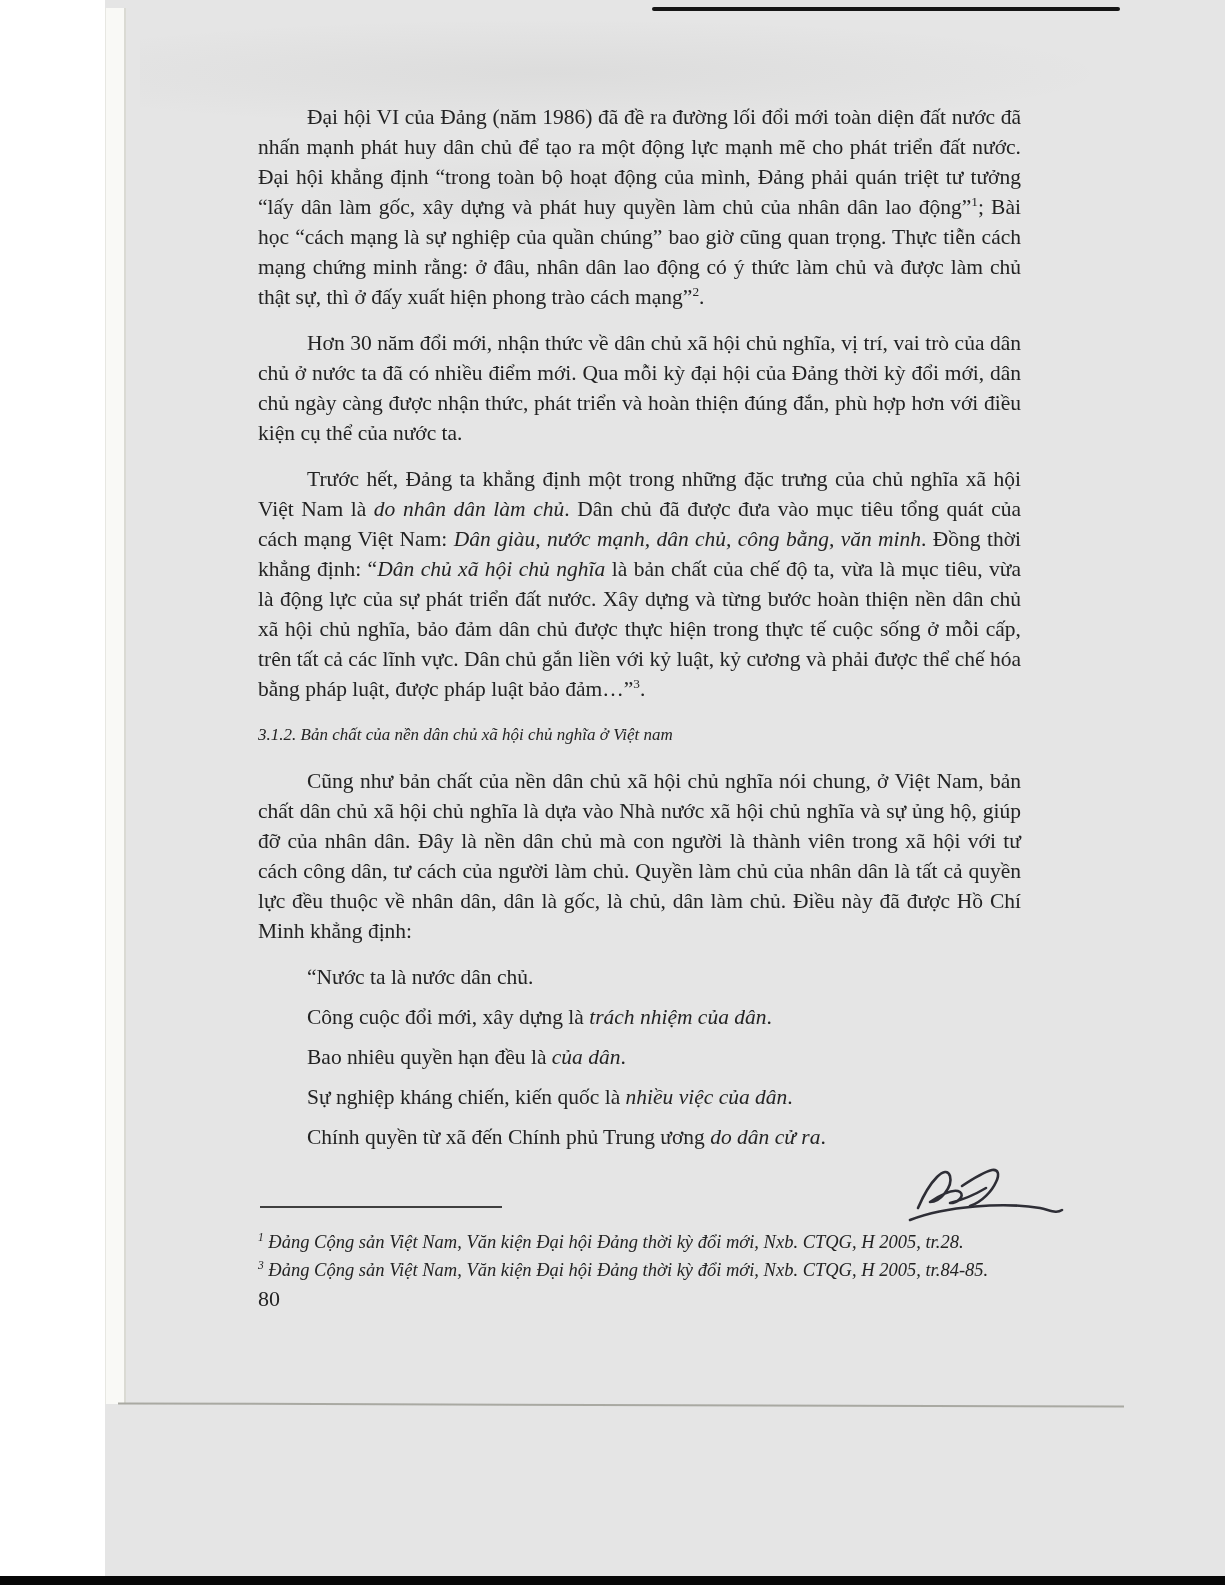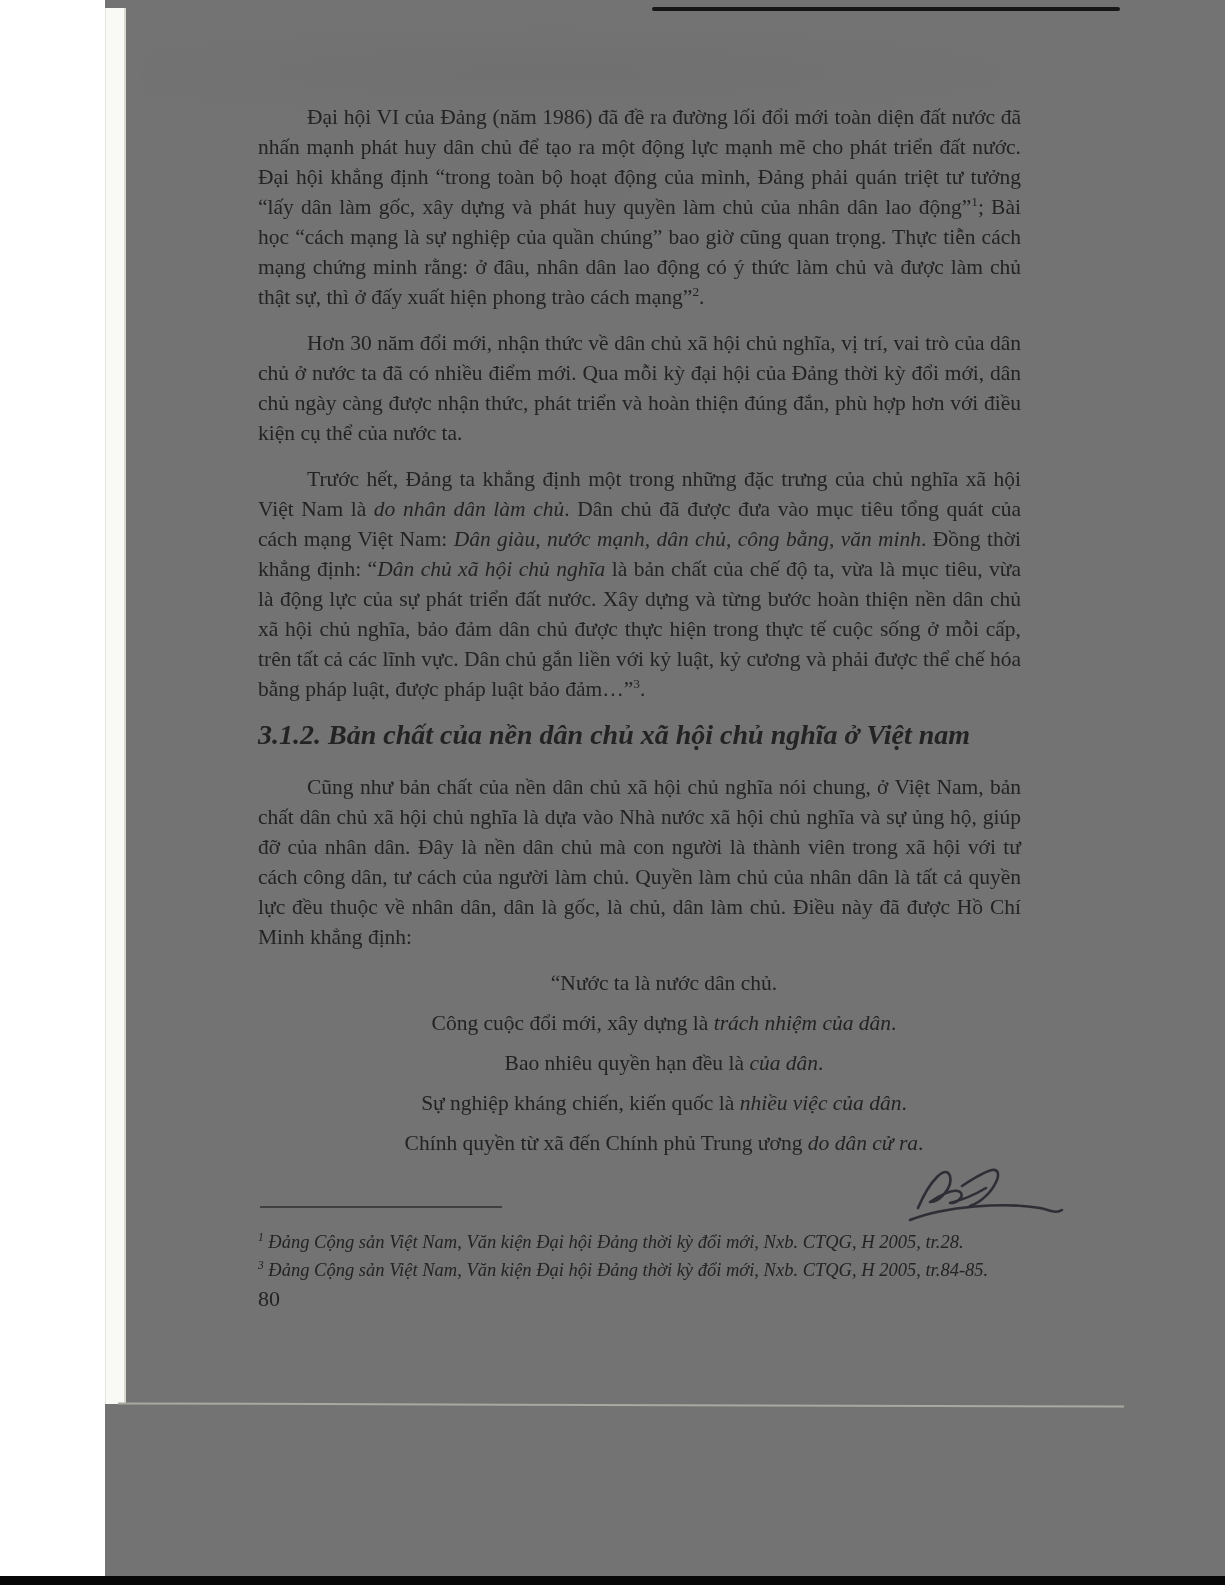--- a/index.html
+++ b/index.html
@@ -1,20 +1,20 @@
 <!DOCTYPE html>
 <html><head>
 <meta charset="utf-8">
 <style>
   html, body { margin: 0; padding: 0; background: #ffffff; }
   .screenshot {
     position: relative;
     width: 1225px;
     height: 1585px;
-    background: #737373;
+    background: #e5e5e5;
     overflow: hidden;
     font-family: "Liberation Serif", "DejaVu Serif", serif;
     color: #232323;
   }
 
   
   .margin-left-white {
     position: absolute; left: 0; top: 0; width: 105px; height: 1585px;
     background: #ffffff;
   }
@@ -45,24 +45,24 @@
     background: #070707;
   }
 
   
   .body-text {
     position: absolute; left: 258px; top: 102px; width: 763px;
     font-size: 21.5px; line-height: 30px; text-align: justify;
   }
   .body-text p.para { margin: 0 0 16px 0; text-indent: 49px; }
   .body-text h3.heading {
-    font-size: 28px; font-weight: bold; font-style: italic;
-    margin: 12px 0 22px 0; text-indent: 0; text-align: left;
+    font-size: 17px; font-weight: normal; font-style: italic;
+    margin: 12px 0 16px 0; text-indent: 0; text-align: left;
   }
-  .body-text p.quote { margin: 0 0 10px 0; text-indent: 49px; text-align: center; }
+  .body-text p.quote { margin: 0 0 10px 0; text-indent: 49px; text-align: left; }
   sup { font-size: 0.62em; line-height: 0; vertical-align: super; }
   em { font-style: italic; }
 
   
   .signature {
     position: absolute; left: 900px; top: 1158px; width: 172px; height: 78px;
   }
   .signature path {
     fill: none; stroke: #2e2e36; stroke-width: 2.6;
     stroke-linecap: round; stroke-linejoin: round;

